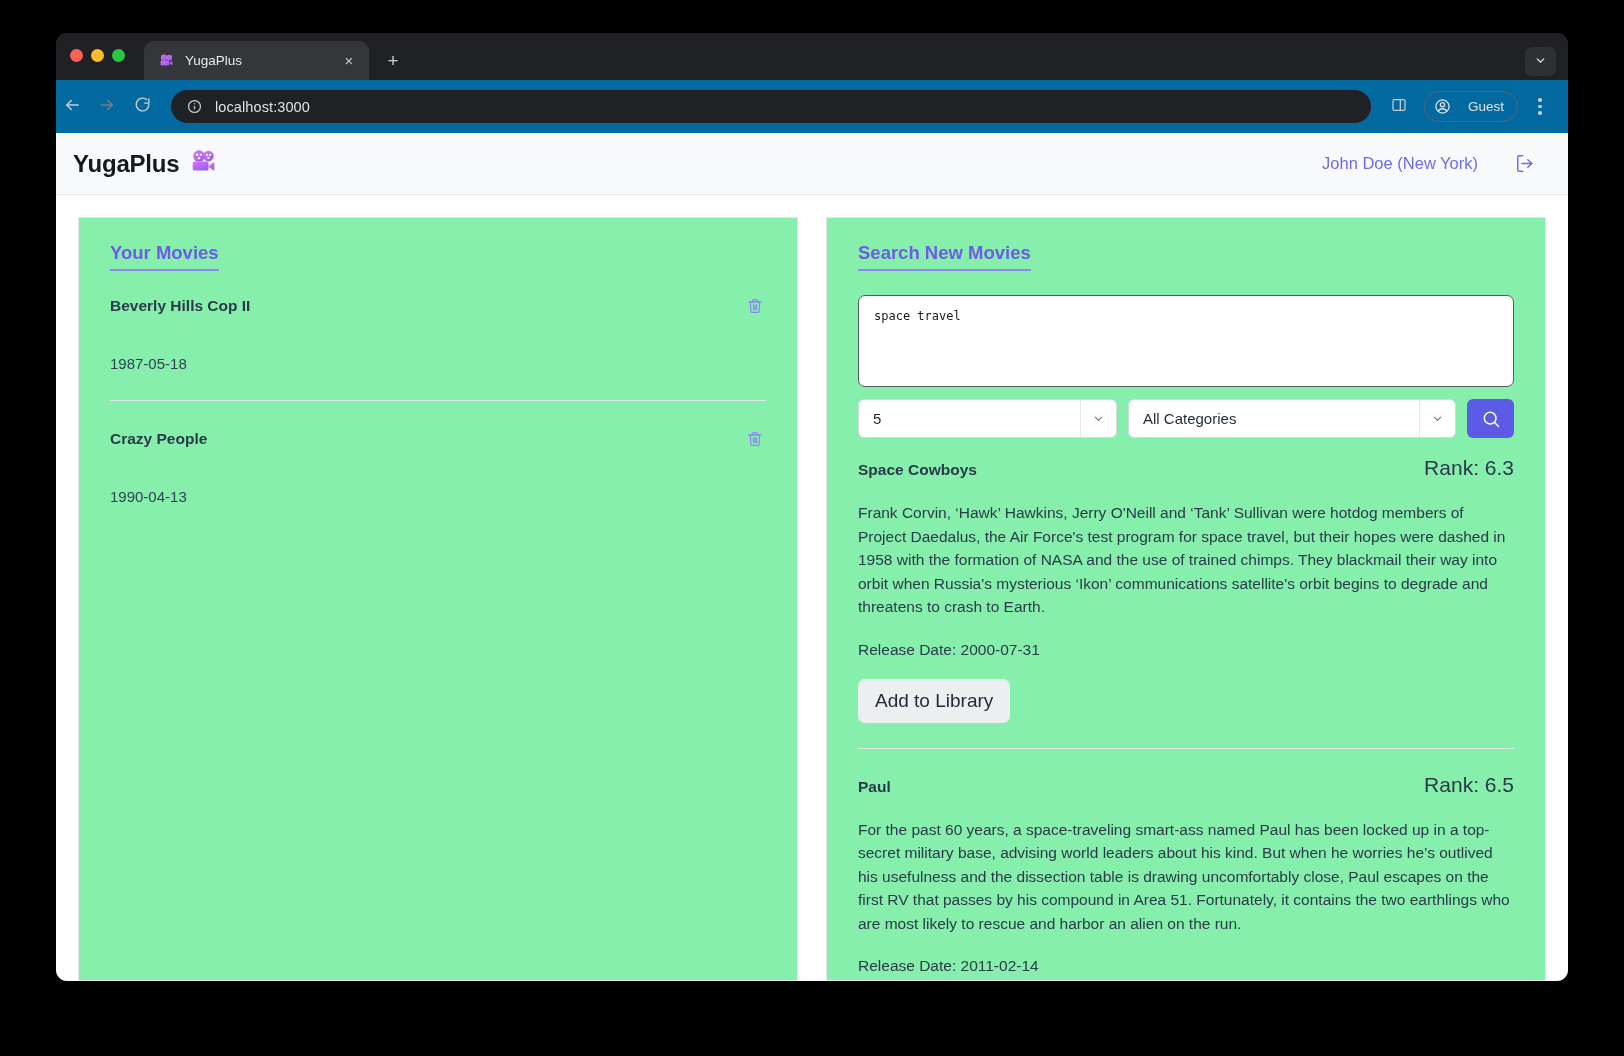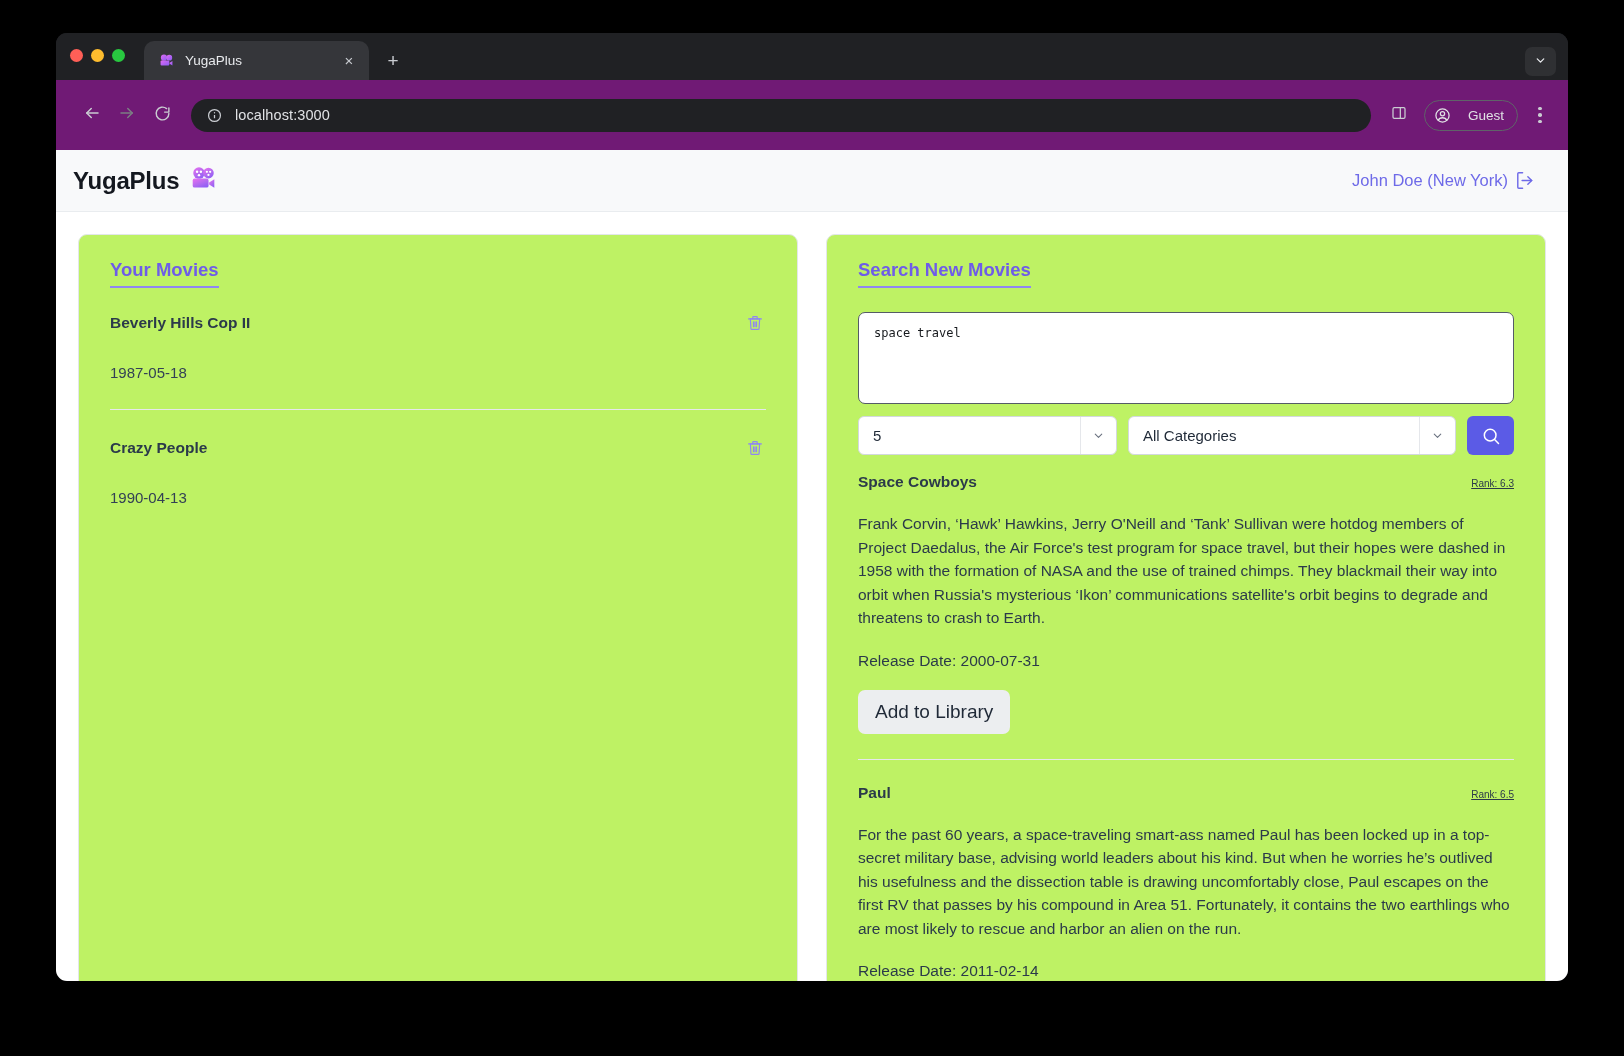--- a/index.html
+++ b/index.html
@@ -79,24 +79,24 @@
     position: absolute;
     right: 12px; bottom: 4px;
     width: 31px; height: 29px;
     border-radius: 7px;
     background: #2f3033;
     display: flex; align-items: center; justify-content: center;
   }
 
   
   .toolbar {
-    height: 70px;
-    background: #701a75;
+    height: 53px;
+    background: #0369a1;
     display: flex; align-items: center;
-    padding: 0 13px 0 20px;
+    padding: 0 13px 0 0;
     gap: 3px;
   }
   .nav-btn {
     width: 32px; height: 32px;
     display: flex; align-items: center; justify-content: center;
     border-radius: 50%;
     color: #c9ccd1;
     flex: 0 0 auto;
   }
   .nav-btn.disabled { color: #7b7e83; }
@@ -162,38 +162,38 @@
     display: flex; align-items: center; gap: 11px;
     padding-left: 0;
   }
   .brand-name {
     font-size: 24px;
     font-weight: bold;
     color: #14181f;
     letter-spacing: -0.2px;
   }
   .brand-logo { font-size: 25px; line-height: 1; }
-  .header-right { display: flex; align-items: center; gap: 5px; }
+  .header-right { display: flex; align-items: center; gap: 35px; }
   .user-link {
     color: #6e6ae8;
     font-size: 16.5px;
   }
   .logout-icon { display: flex; align-items: center; color: #6e6ae8; }
 
   
   .main {
     display: flex;
     gap: 28px;
     padding: 22px 22px 0 22px;
     height: 786px;
   }
   .panel {
-    background: #bef264;
+    background: #86efac;
     border: 1px solid #e3e6ea;
-    border-radius: 9px;
+    border-radius: 0;
     flex: 1 1 0;
     padding: 24px 31px 14px 31px;
     overflow: hidden;
   }
 
   .panel-title {
     display: inline-block;
     font-size: 18.5px;
     font-weight: bold;
     color: #6e5ce8;
@@ -214,21 +214,21 @@
     text-align: center;
   }
   .trash-btn {
     width: 22px; height: 22px;
     display: flex; align-items: center; justify-content: center;
     color: #8f86f2;
   }
   .movie-date {
     font-size: 15px;
     color: #334155;
-    margin-top: 30px;
+    margin-top: 38px;
   }
   .movie-item { padding-bottom: 28px; }
   .movie-item + .movie-item { border-top: 1px solid #e6e8eb; padding-top: 27px; }
 
   
   .search-textarea {
     width: 100%;
     height: 92px;
     border: 1px solid #555c66;
     border-radius: 7px;
@@ -274,21 +274,21 @@
     flex: 0 0 auto;
   }
 
   
   .result { padding-top: 18px; }
   .result + .result { border-top: 1px solid #e6e8eb; margin-top: 25px; padding-top: 24px; }
   .result-head {
     display: flex; align-items: baseline; justify-content: space-between;
   }
   .result-title { font-size: 15.5px; font-weight: bold; color: #2b3a4a; }
-  .result-rank { font-size: 10px; color: #2b3a4a; text-decoration: underline; }
+  .result-rank { font-size: 21px; color: #2b3a4a; }
   .result-overview {
     font-size: 15.5px;
     line-height: 1.52;
     color: #2b3a4a;
     margin-top: 21px;
   }
   .result-release {
     font-size: 15.5px;
     color: #2b3a4a;
     margin-top: 22px;

